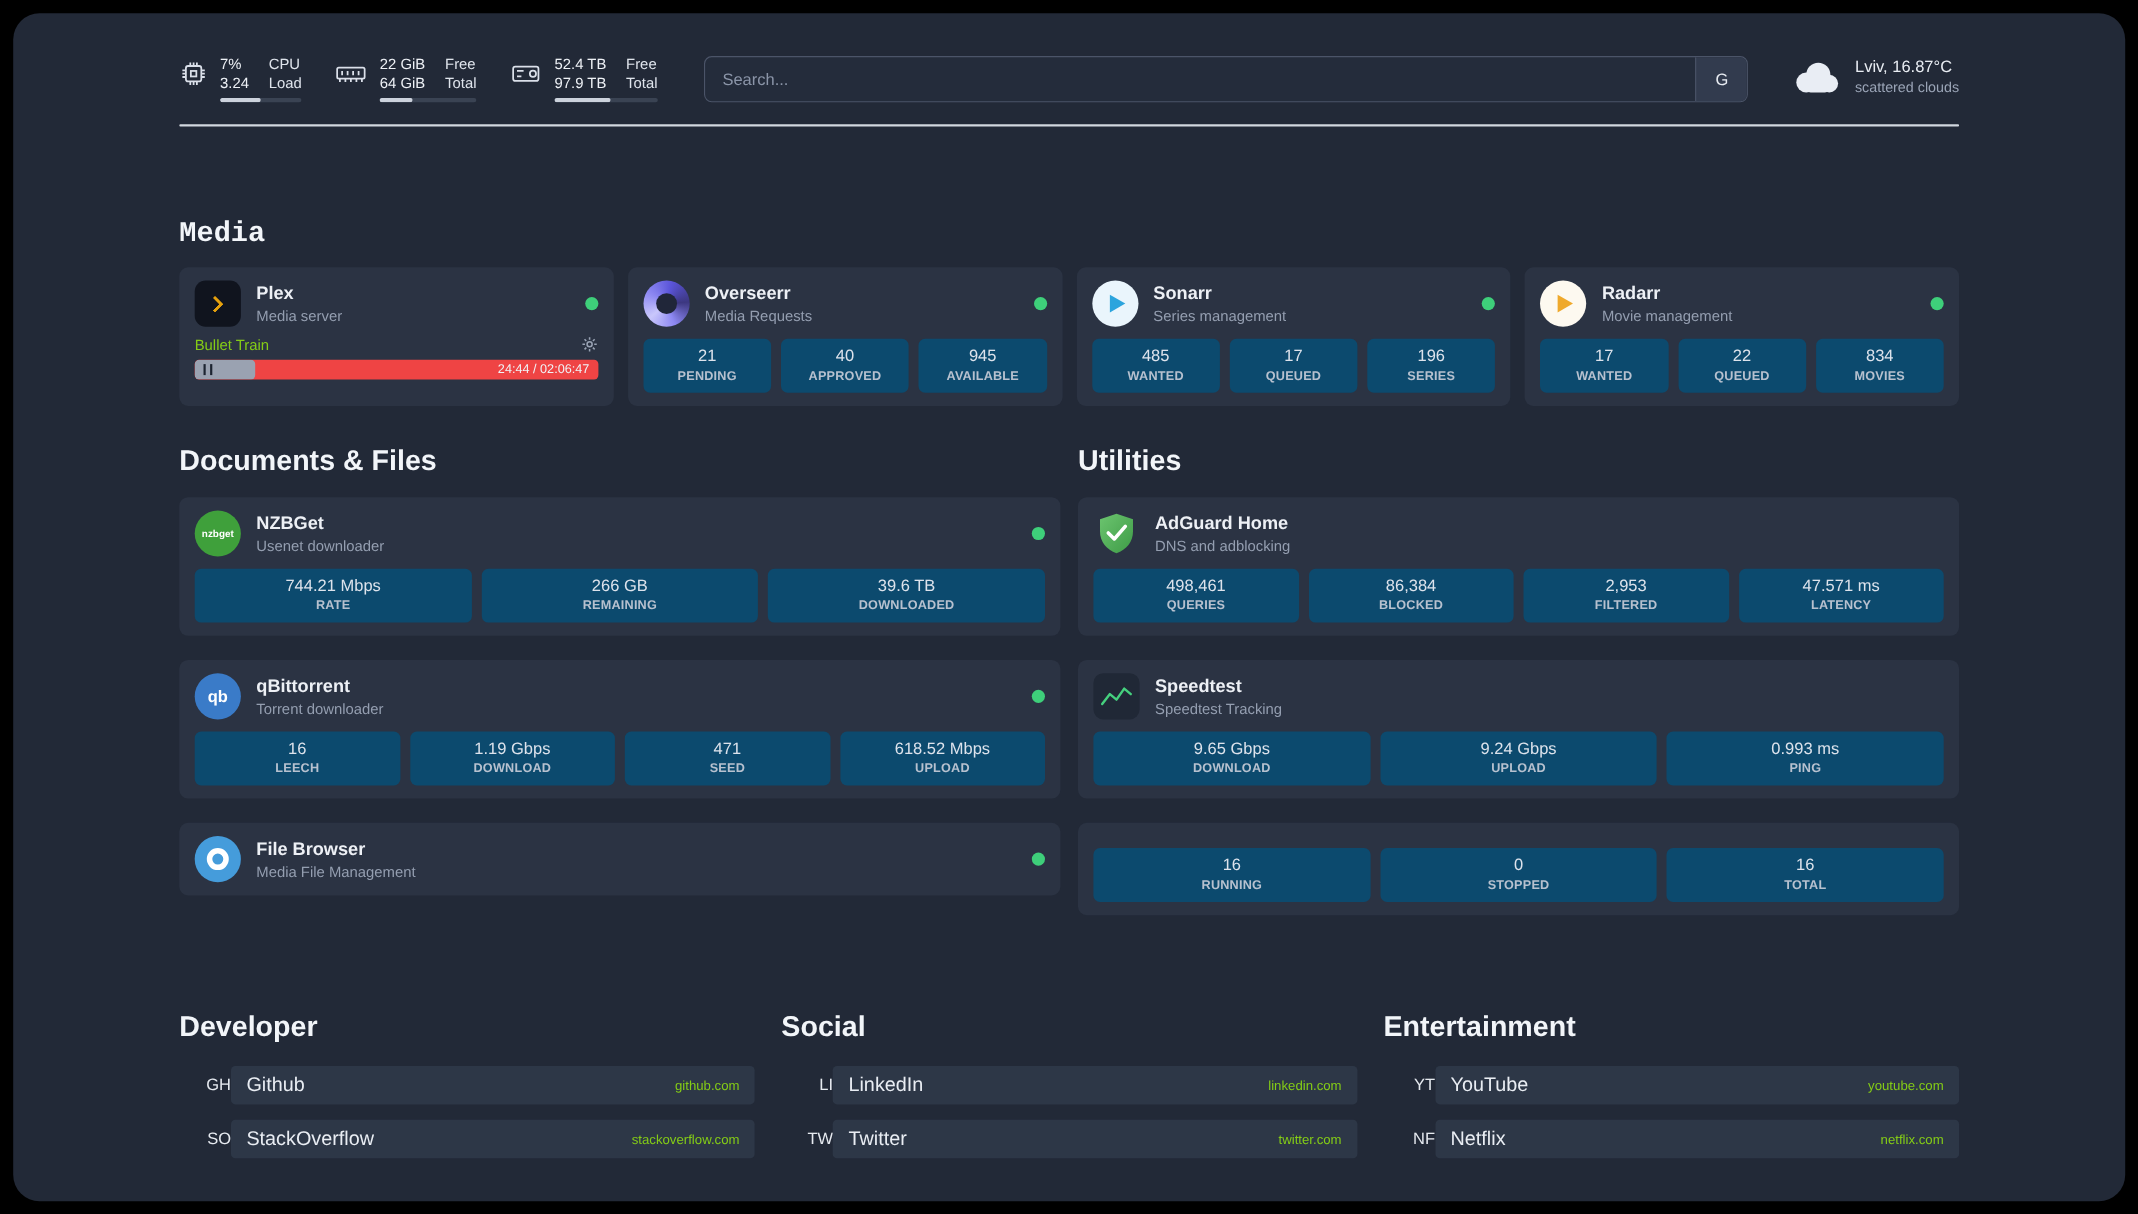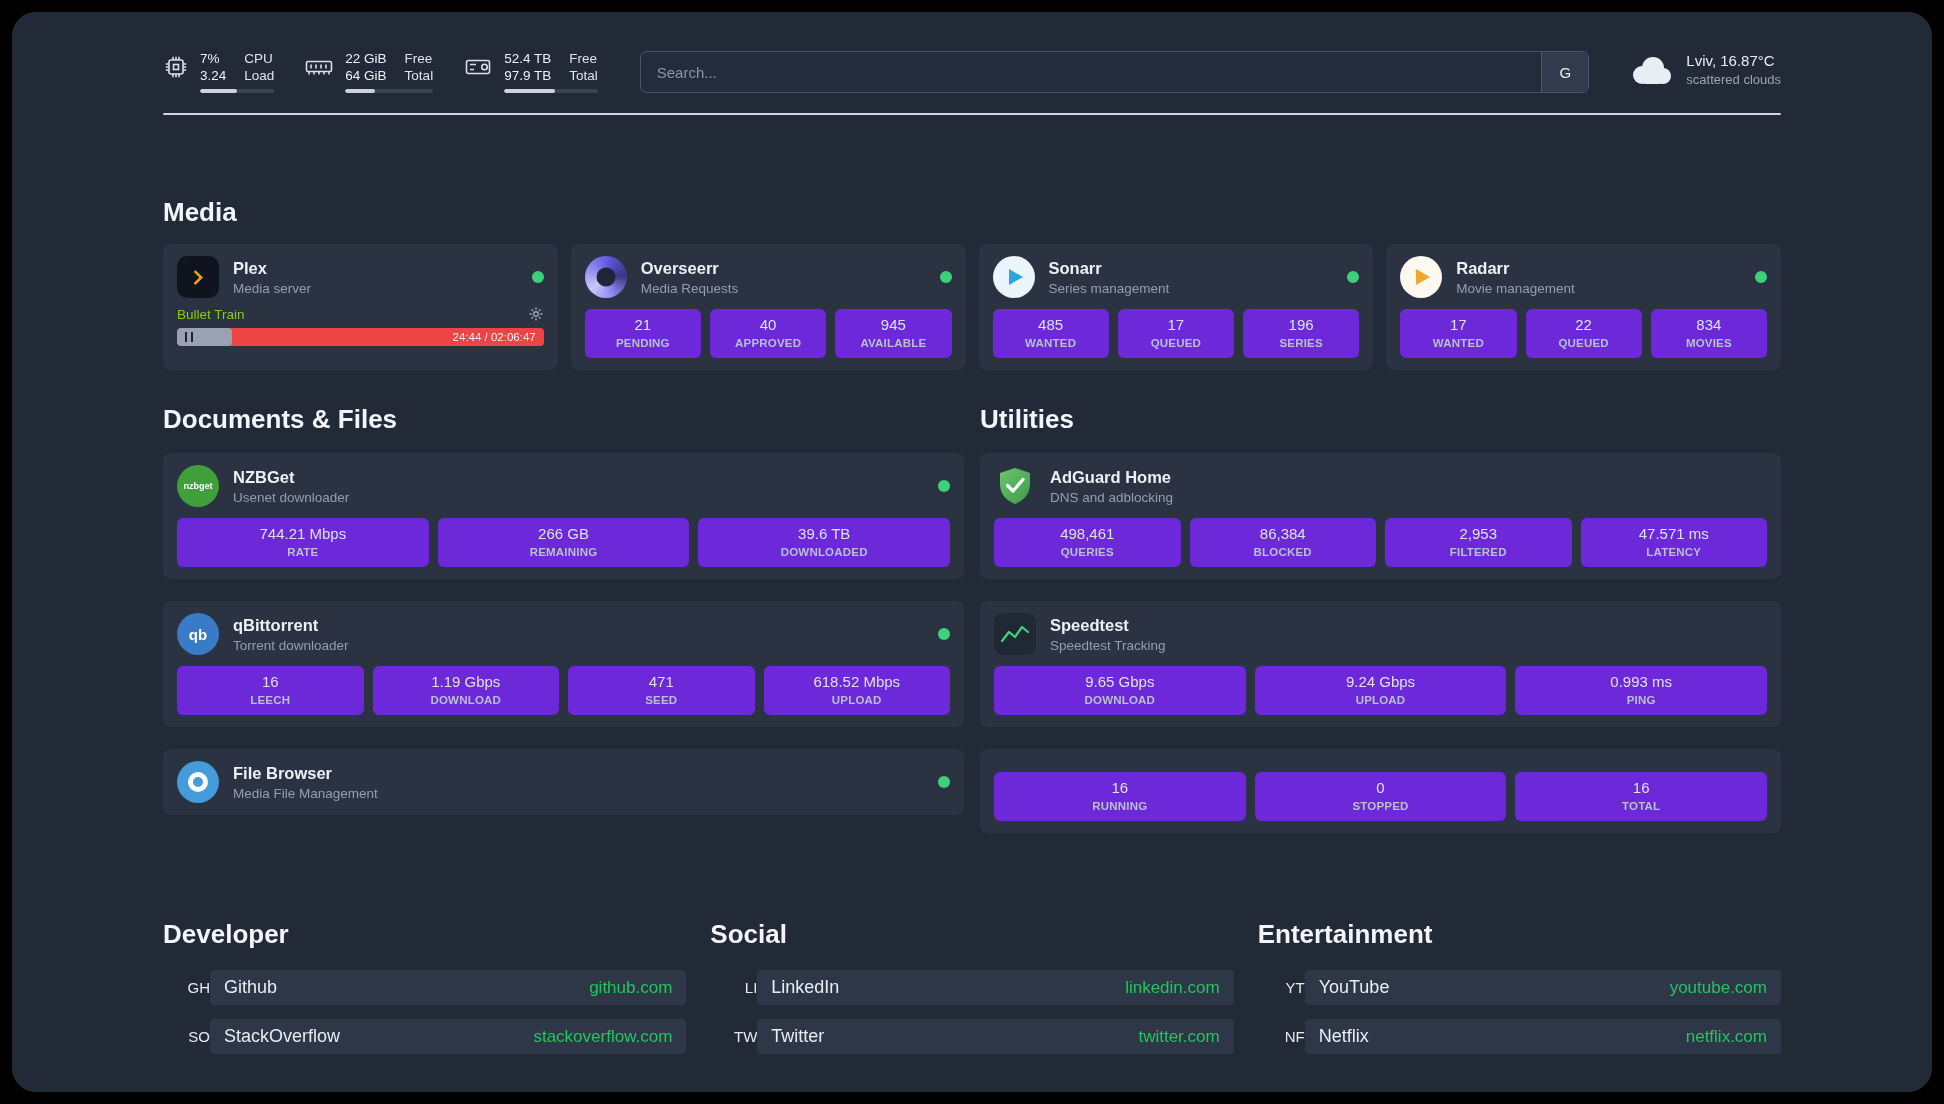--- a/index.html
+++ b/index.html
@@ -27,37 +27,37 @@
                    color:#e8ecf2; font-size:15px; cursor:pointer; }
 
   .weather { display:flex; align-items:center; gap:13px; color:#e9edf3; margin-top:2px; }
   .weather .loc { font-size:15px; }
   .weather .cond { font-size:13px; color:#9aa4b6; margin-top:3px; }
 
   .divider { margin-top:20px; height:2px; background:#d2d7df; border-radius:1px; }
 
   
   .section-title { color:#f2f5f9; font-size:26px; font-weight:600; }
-  .media-title { margin-top:82px; }
+  .media-title { margin-top:82px;font-family:Liberation Mono, monospace; }
   .grid4 { display:grid; grid-template-columns:repeat(4,1fr); gap:13px; margin-top:16px; }
   .grid2 { display:grid; grid-template-columns:1fr 1fr; gap:16px; margin-top:34px; }
   .col .section-title { margin-bottom:18px; }
 
   
   .card { background:#2b3343; border-radius:8px; padding:12px 14px; margin-bottom:22px; }
   .grid4 .card { margin-bottom:0; }
   .card-head { display:flex; align-items:center; gap:14px; }
   .app-icon { width:42px; height:42px; flex:0 0 42px; border-radius:50%;
               display:flex; align-items:center; justify-content:center; position:relative; }
   .app-name { font-size:16.5px; font-weight:600; color:#edf0f5; }
   .app-sub  { font-size:13.5px; color:#949eb0; margin-top:3px; }
   .dot { width:12px; height:12px; border-radius:50%; background:#3ecf7a; margin-left:auto; flex:0 0 12px; }
 
   .stats { display:flex; gap:9px; margin-top:11px; }
-  .tile { flex:1; background:#6d28d9; border-radius:6px; text-align:center; padding:6px 4px 8px; }
+  .tile { flex:1; background:#0c4a6e; border-radius:6px; text-align:center; padding:6px 4px 8px; }
   .tile-value { font-size:15px; line-height:19px; color:#dde3ec; }
   .tile-label { font-size:11.5px; line-height:13px; font-weight:700; color:#b7c1cf;
                 margin-top:3px; letter-spacing:.2px; }
 
   
   .player { margin-top:8px; }
   .player-top { display:flex; align-items:center; justify-content:space-between;
                 font-size:13.5px; color:#84cc16; }
   .player-bar { position:relative; margin-top:6px; height:18px; background:#ef4444;
                 border-radius:4px; overflow:hidden; cursor:pointer; }
@@ -88,21 +88,21 @@
   .plain-icon { border-radius:0; }
 
   
   .bookmarks { display:grid; grid-template-columns:repeat(3,1fr); gap:24px; margin-top:64px; }
   .bm-col .section-title { margin-bottom:20px; }
   .link-row { display:flex; align-items:center; margin-bottom:14px; height:35px; cursor:pointer; }
   .link-abbr { width:47px; text-align:right; font-size:15px; color:#e6eaf0; flex:0 0 47px; }
   .link-bar { flex:1; height:100%; background:#2d3747; border-radius:4px;
               display:flex; align-items:center; padding:0 14px; }
   .link-name { font-size:18px; color:#e9edf3; }
-  .link-url { margin-left:auto; font-size:17px; color:#22c55e; }
+  .link-url { margin-left:auto; font-size:12px; color:#84cc16; }
 </style>
 </head>
 <body>
 
 <div class="frame">
 <div class="container">
 
   <header class="topbar">
 
     <div class="hw">

